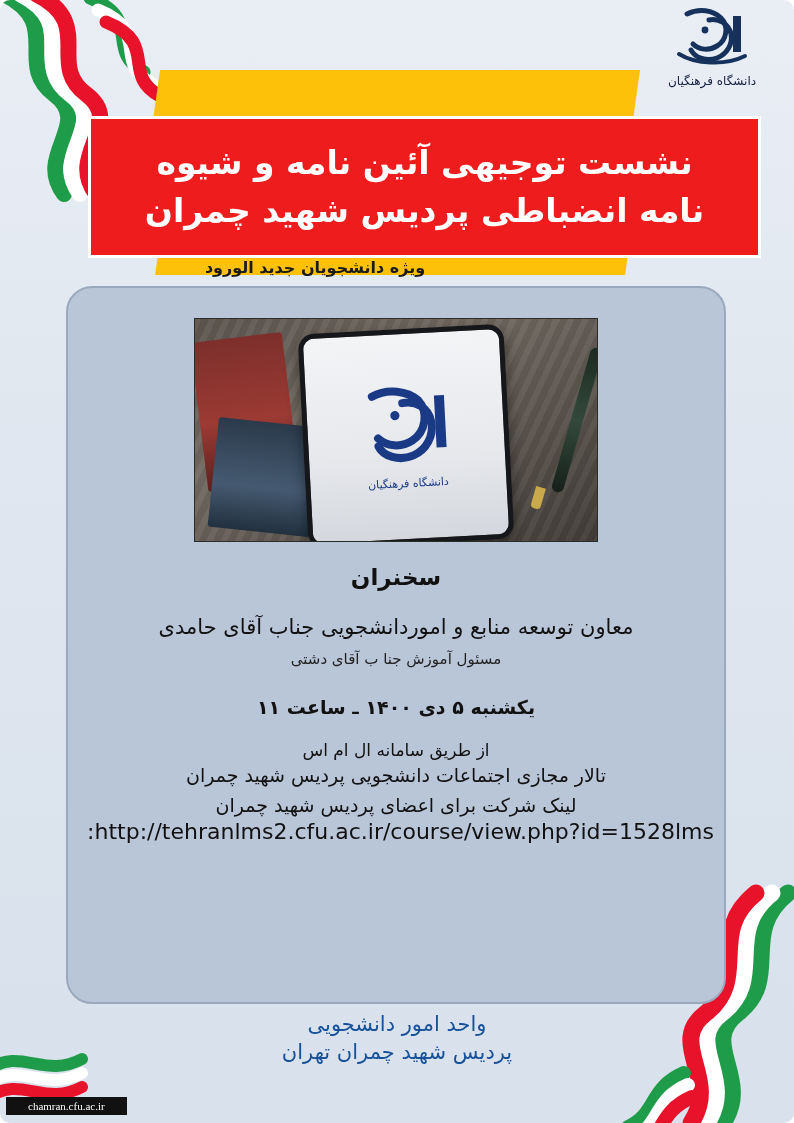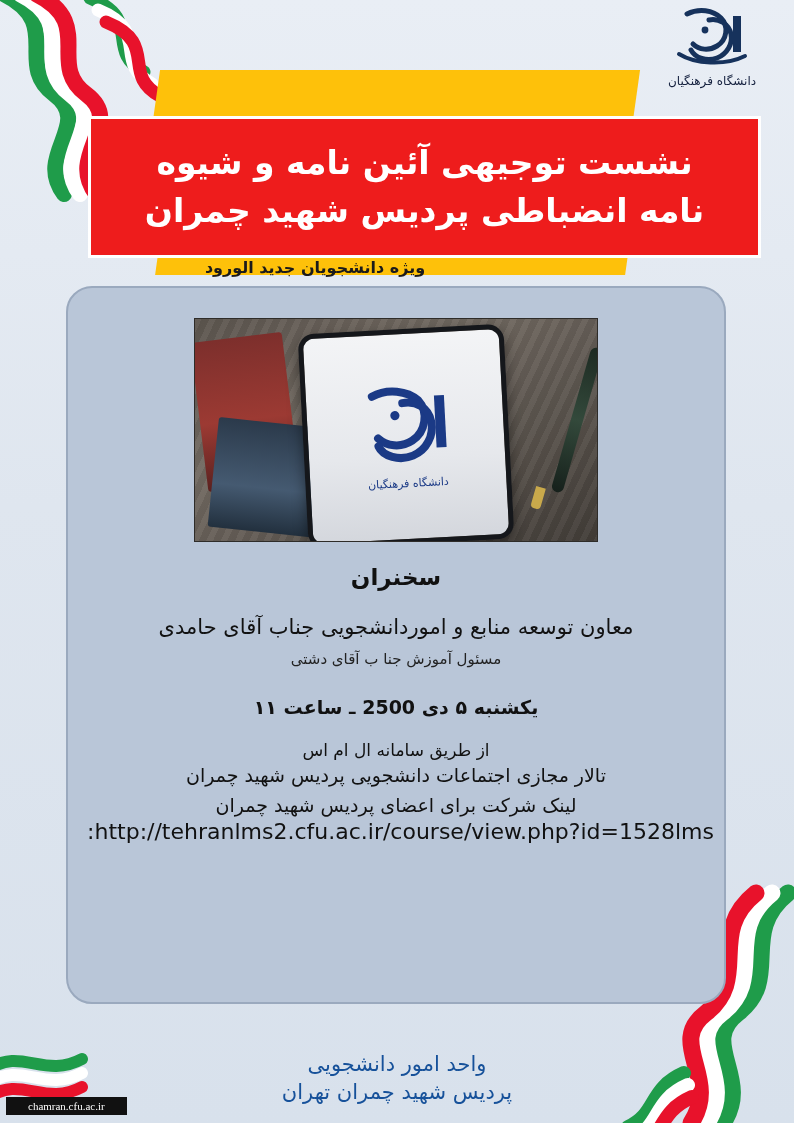--- a/index.html
+++ b/index.html
@@ -13,20 +13,21 @@
     background: #ffffff;
     overflow: hidden;
   }
 
   .poster {
     position: relative;
     width: 794px;
     height: 1123px;
     background: linear-gradient(180deg, #e9eef5 0%, #dfe6ef 45%, #d8e1ec 100%);
     overflow: hidden;
+    border-radius: 10px;
   }
 
   
   .ribbon {
     position: absolute;
     pointer-events: none;
   }
   .ribbon svg { display: block; }
 
   
@@ -259,21 +260,21 @@
     line-height: 1.25;
     word-break: break-all;
     padding: 0 10px;
     text-align: right;
   }
 
   
   .footer {
     position: absolute;
     left: 0;
-    top: 1052px;
+    top: 1012px;
     width: 794px;
     text-align: center;
     direction: rtl;
   }
   .footer-line1 {
     font-size: 21px;
     color: #16519a;
   }
   .footer-line2 {
     margin-top: 4px;
@@ -371,21 +372,21 @@
         <div class="phone-caption">دانشگاه فرهنگیان</div>
       </div>
       <div class="photo-pen"></div>
       <div class="photo-pen-tip"></div>
     </div>
 
     <div class="speaker-heading">سخنران</div>
     <div class="speaker-main">معاون توسعه منابع و اموردانشجویی جناب آقای حامدی</div>
     <div class="speaker-sub">مسئول آموزش جنا ب آقای دشتی</div>
 
-    <div class="datetime">یکشنبه ۵ دی 2500 ـ ساعت ۱۱</div>
+    <div class="datetime">یکشنبه ۵ دی ۱۴۰۰ ـ ساعت ۱۱</div>
 
     <div class="via">از طریق سامانه ال ام اس</div>
     <div class="place-value">تالار مجازی اجتماعات دانشجویی پردیس شهید چمران</div>
     <div class="link-label">لینک شرکت برای اعضای پردیس شهید چمران</div>
     <div class="link-url">:http://tehranlms2.cfu.ac.ir/course/view.php?id=1528lms</div>
   </div>
 
   <div class="footer">
     <div class="footer-line1">واحد امور دانشجویی</div>
     <div class="footer-line2">پردیس شهید چمران تهران</div>

